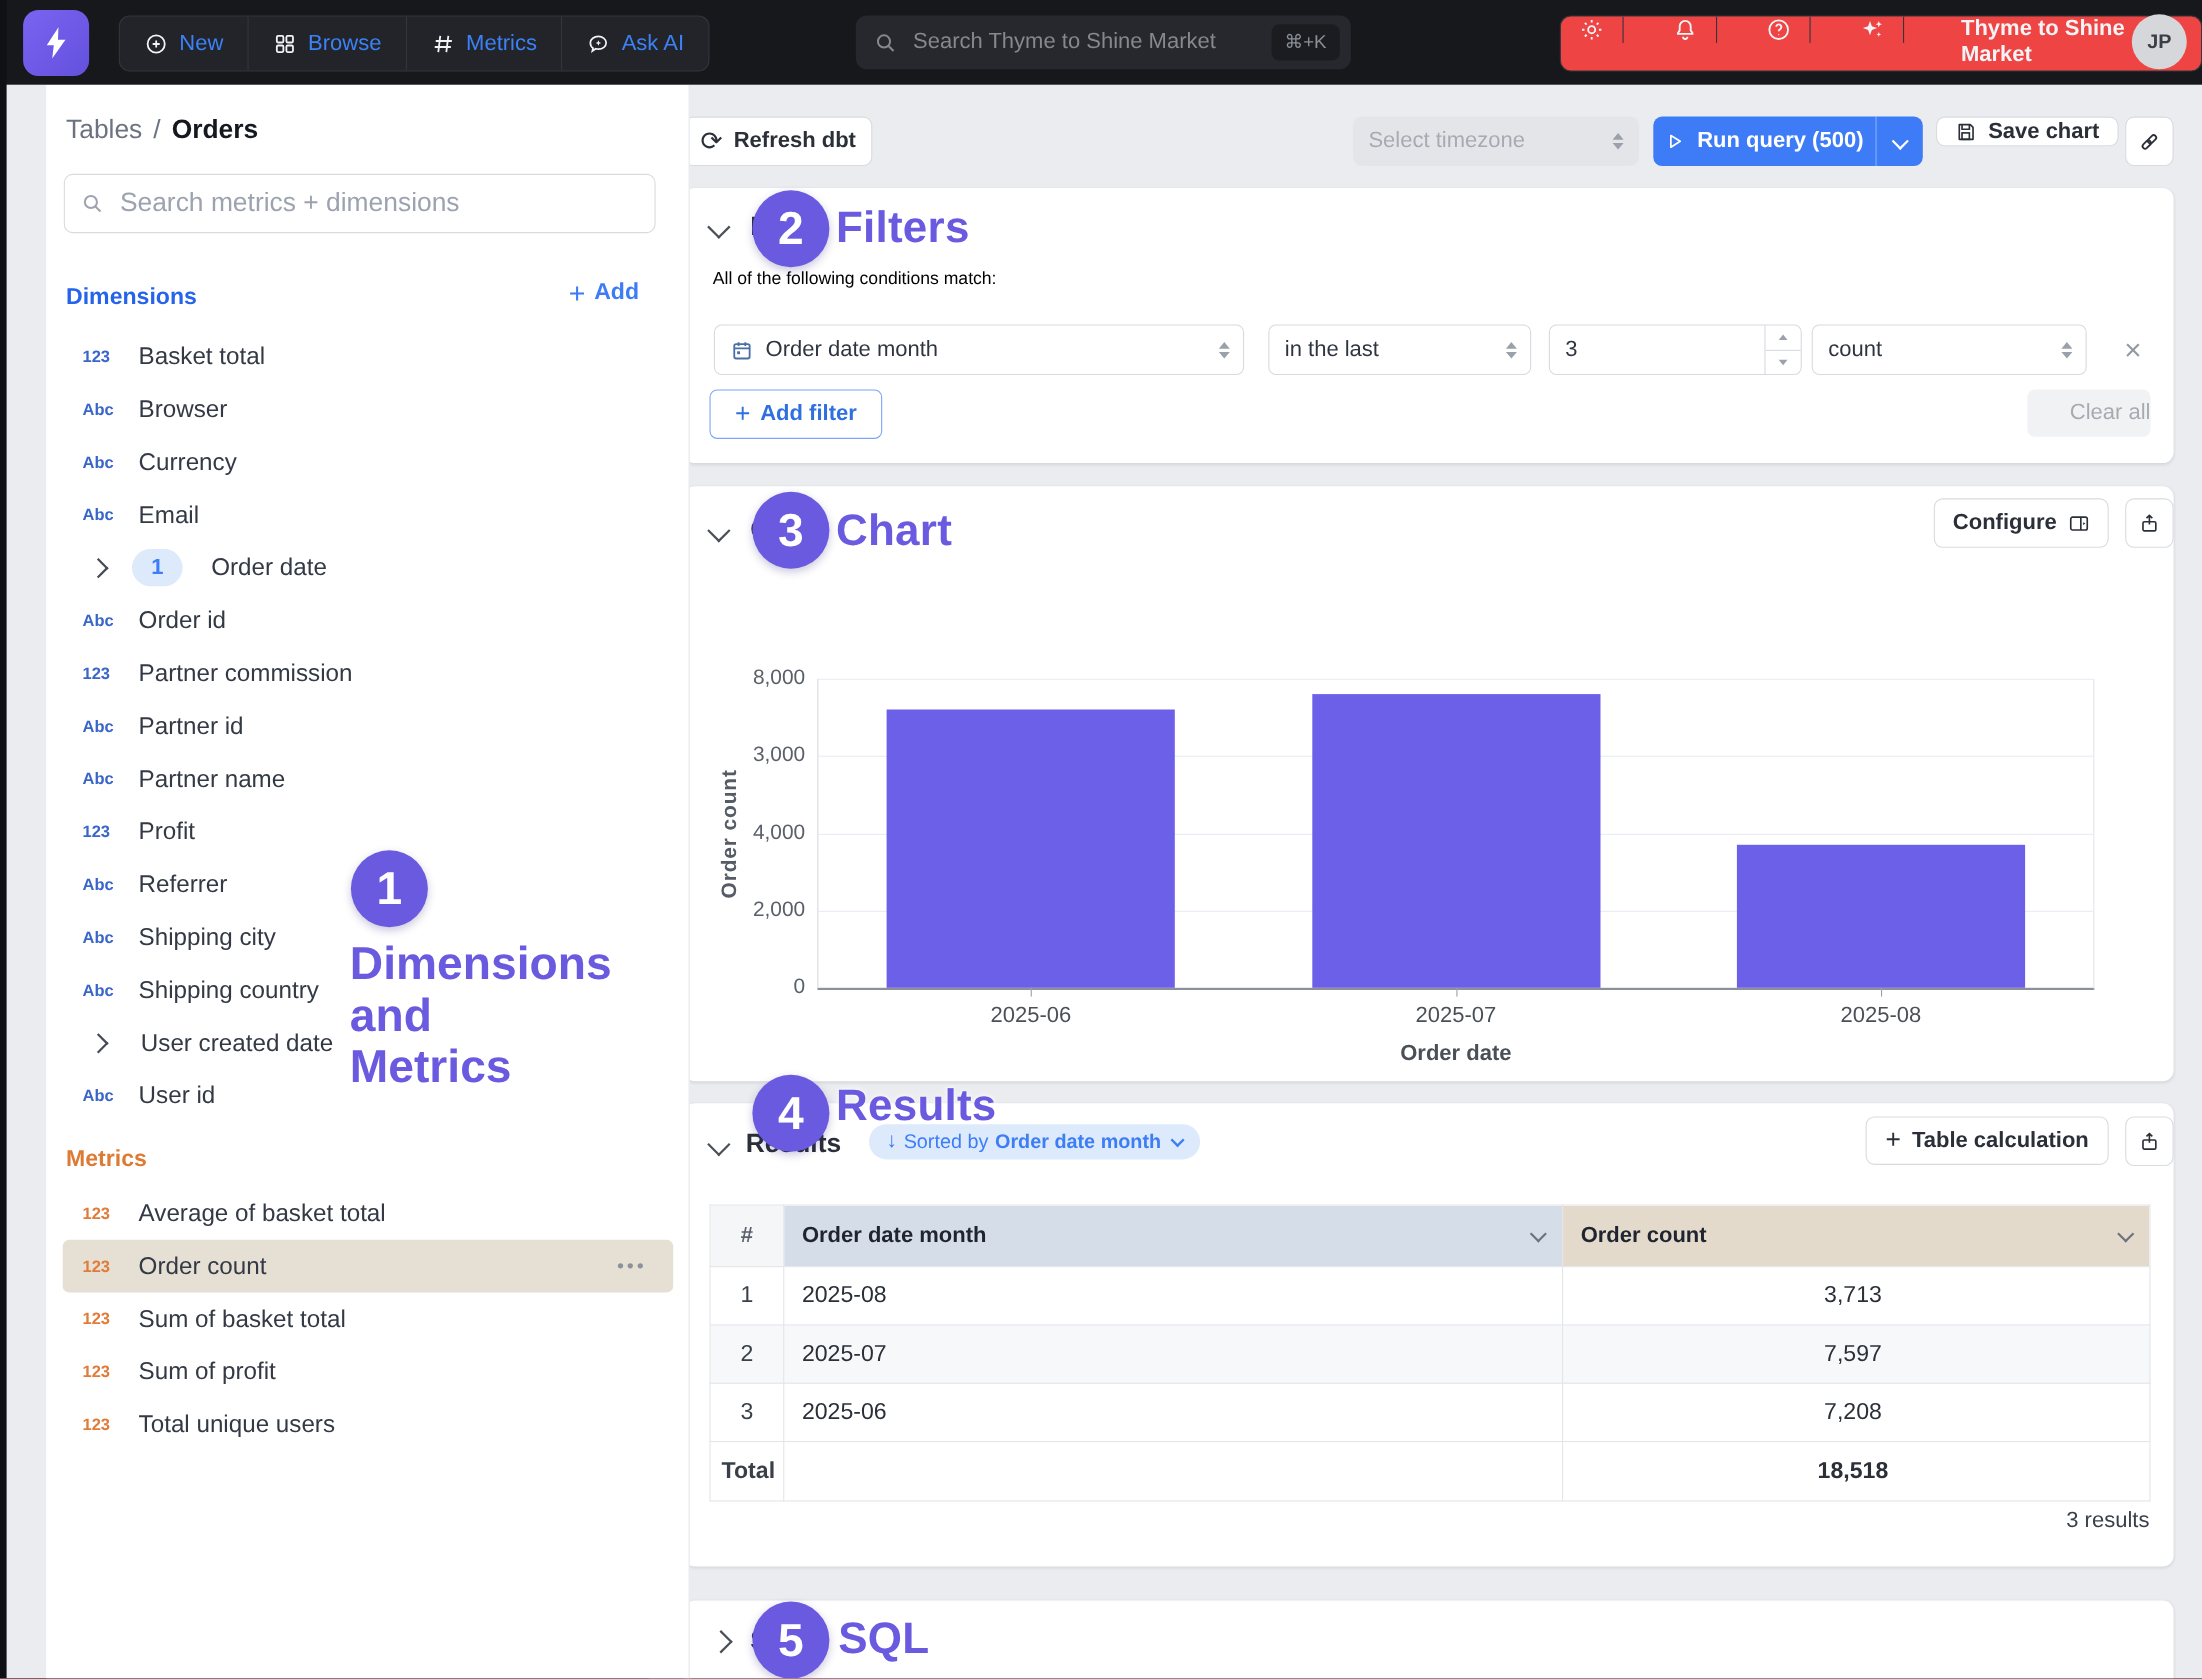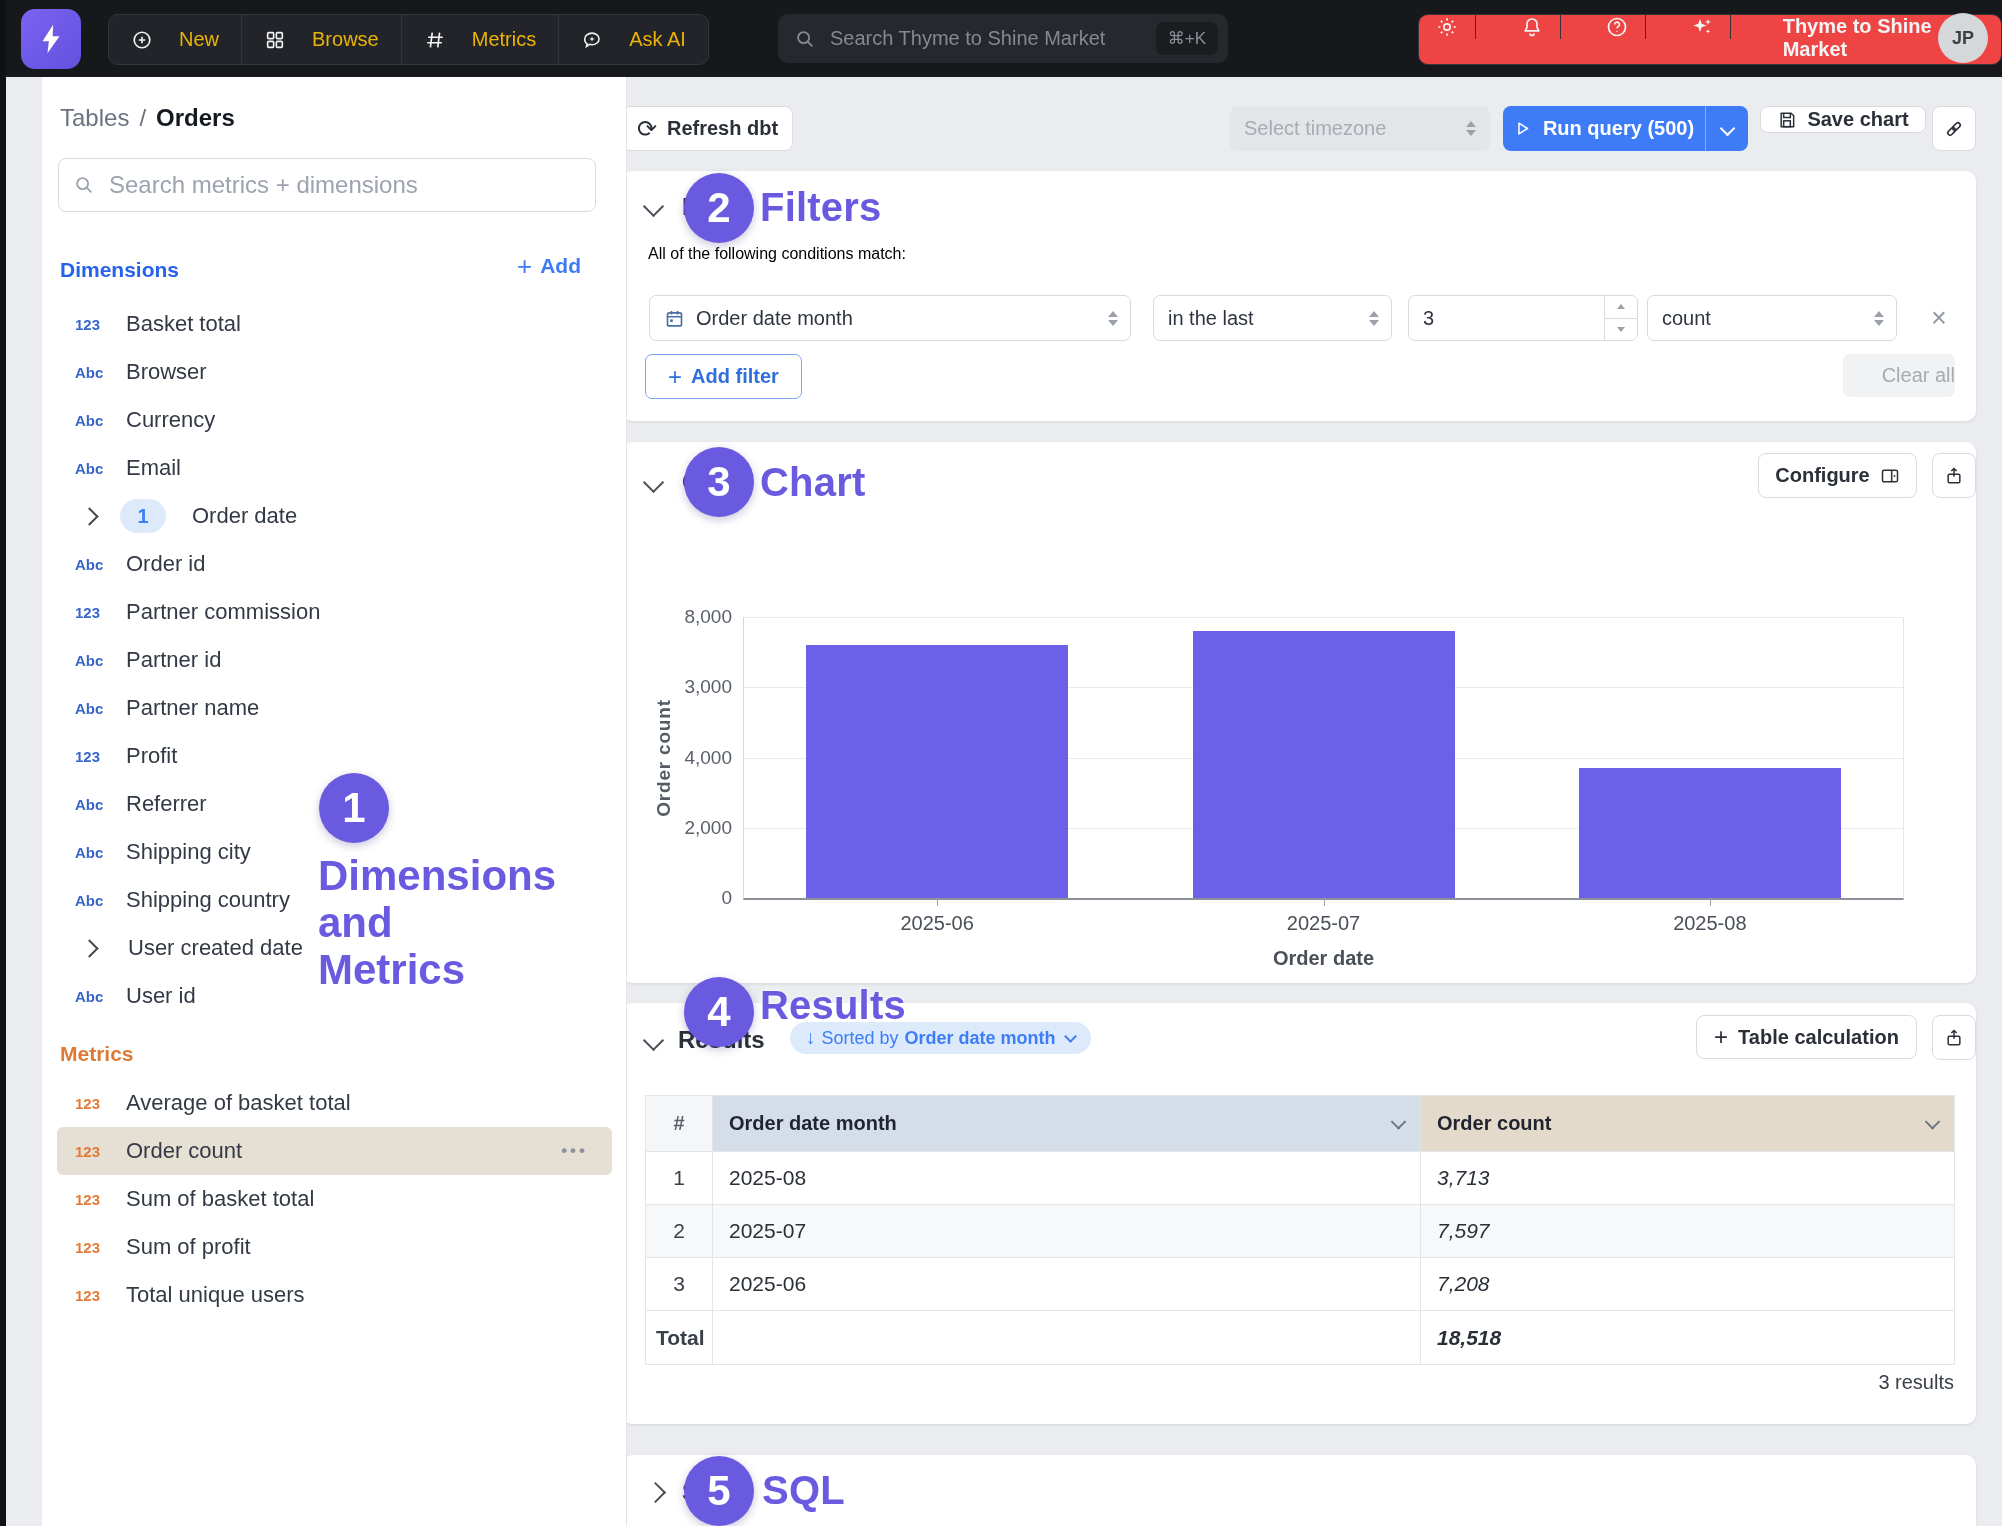--- a/index.html
+++ b/index.html
@@ -6,21 +6,21 @@
   .app{position:relative;width:2002px;height:1526px;overflow:hidden;background:#EBECEF;
        font-family:"Liberation Sans",sans-serif;-webkit-font-smoothing:antialiased;}
   .left-edge{position:absolute;left:0;top:0;bottom:0;width:6px;background:#101114;z-index:50;}
 
   
   .navbar{position:absolute;left:0;top:0;right:0;height:77px;background:#17181C;z-index:40;}
   .logo{position:absolute;left:21px;top:9px;width:60px;height:60px;border-radius:14px;
         background:linear-gradient(135deg,#7A63F1,#6351DC);display:flex;align-items:center;justify-content:center;cursor:pointer;}
   .navgroup{position:absolute;left:108px;top:14px;height:49px;display:flex;align-items:stretch;
             background:#232429;border:1px solid #33353B;border-radius:10px;overflow:hidden;}
-  .navitem{display:flex;align-items:center;gap:26px;padding:0 22px;color:#eab308;font-size:20px;
+  .navitem{display:flex;align-items:center;gap:10px;padding:0 22px;color:#3b82f6;font-size:20px;
            border-right:1px solid #33353B;cursor:pointer;}
   .navitem:last-child{border-right:none;}
   .navitem svg{display:block;}
   .nav-search{position:absolute;left:778px;top:14px;width:450px;height:49px;background:#27282D;
               border-radius:10px;display:flex;align-items:center;padding:0 10px 0 16px;box-sizing:border-box;cursor:text;}
   .nav-search input{flex:1;background:transparent;border:none;outline:none;color:#C9CDD3;
                     font-size:20px;font-family:"Liberation Sans",sans-serif;margin-left:12px;min-width:0;}
   .nav-search input::placeholder{color:#85898F;}
   .kbd{background:#1B1C20;color:#8A8F98;font-size:17px;border-radius:7px;padding:6px 12px;white-space:nowrap;}
   .rightgroup{position:absolute;left:1418px;top:14px;height:49px;display:flex;align-items:flex-start;
@@ -145,21 +145,21 @@
           font-size:21px;color:#2A2F38;background:#fff;}
   .rtable th,.rtable td{border:1px solid #E3E5E9;box-sizing:border-box;}
   .rtable th{height:56px;text-align:left;padding:0 16px;font-size:20px;position:relative;cursor:pointer;}
   .th-idx{background:#F5F6F8;color:#5A616B;text-align:center !important;padding:0 !important;}
   .th-month{background:#D5DDE9;color:#1F2430;}
   .th-count{background:#E4DACB;color:#1F2430;}
   .th-chev{position:absolute;right:16px;top:50%;width:9px;height:9px;border-right:2px solid #6B7280;
            border-bottom:2px solid #6B7280;transform:translateY(-70%) rotate(45deg);}
   .rtable td{height:53px;padding:0 16px;}
   .td-idx{text-align:center;color:#3A4049;padding:0 !important;}
-  .td-count{text-align:left;padding-right:22px !important;font-style:italic;}
+  .td-count{text-align:center;padding-right:22px !important;}
   .rtable tr.zebra td{background:#F7F8FA;}
   .rtable .total td{font-weight:bold;height:54px;}
   .rfooter{position:absolute;right:22px;top:368px;font-size:20px;color:#3A4049;}
 
   
   .ann1-text{position:absolute;left:318px;top:852px;z-index:30;color:#6A5AE0;font-size:42px;font-weight:bold;
              line-height:47px;text-shadow:0 0 6px rgba(255,255,255,.95);}
   .ann1-text span{display:block;}
 </style>
 </head>

